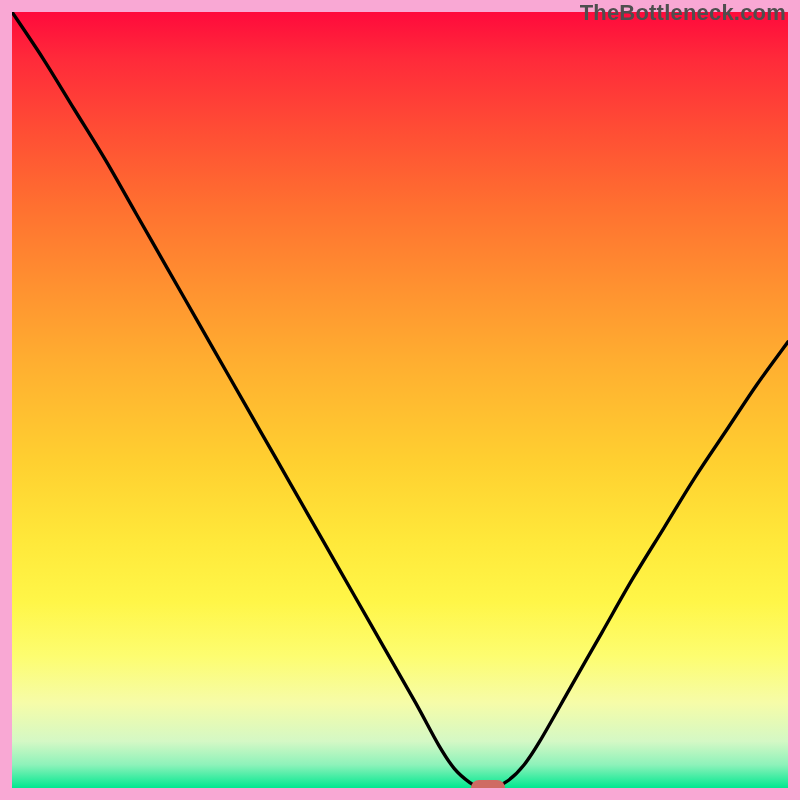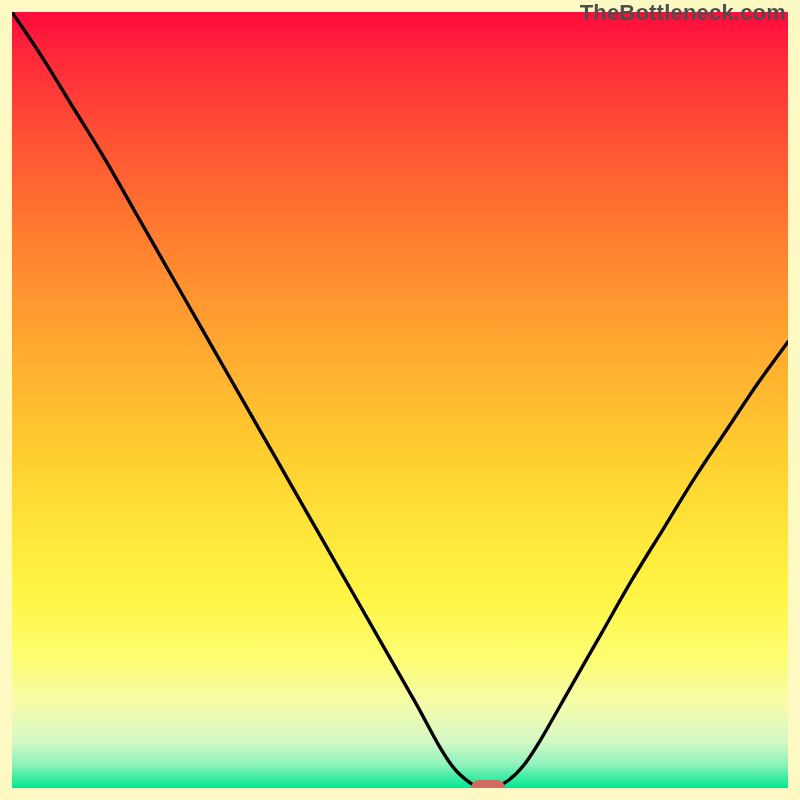--- a/index.html
+++ b/index.html
@@ -7,21 +7,21 @@
     padding: 0;
     width: 800px;
     height: 800px;
     background: #000;
     overflow: hidden;
   }
   .chart-container {
     position: relative;
     width: 800px;
     height: 800px;
-    background: #fef9c3;
+    background: #f9a8d4;
   }
   .plot-area {
     position: absolute;
     left: 12px;
     top: 12px;
     width: 776px;
     height: 776px;
     overflow: hidden;
   }
   .gradient-bg {

